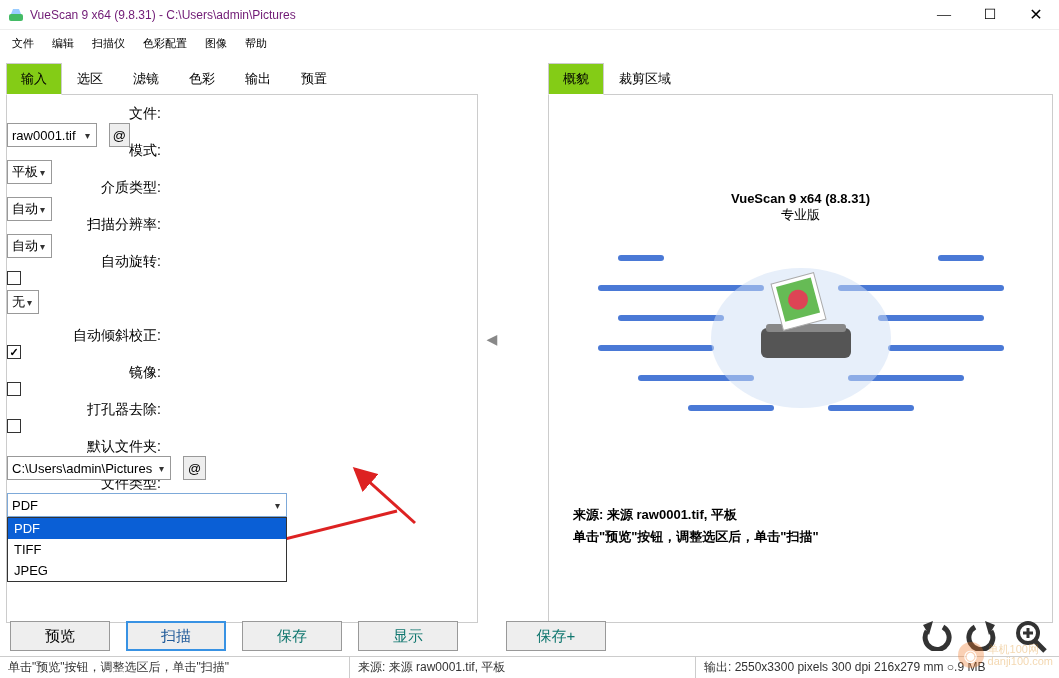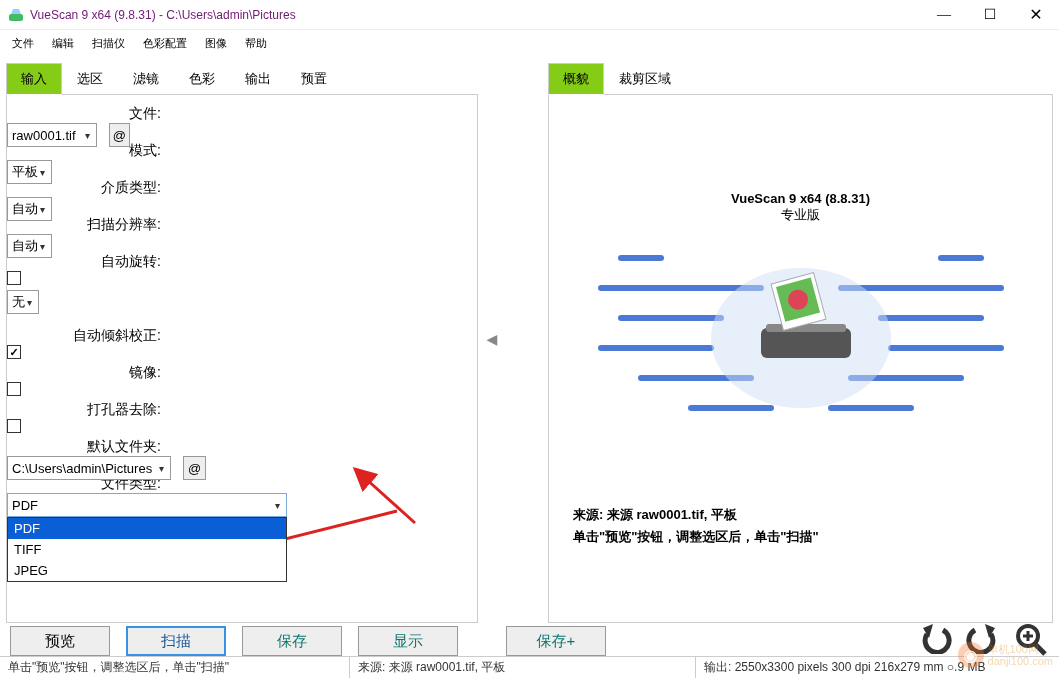--- a/index.html
+++ b/index.html
@@ -51,21 +51,21 @@
 .dropdown-list .opt.sel { background: #0a5fd6; color: #fff; }
 
 
 .preview-canvas { border: 1px solid #ccc; border-top: none; height: calc(100% - 32px); position: relative; padding: 8px; display: flex; flex-direction: column; align-items: center; }
 .preview-title { margin-top: 88px; font-weight: bold; font-size: 13px; }
 .preview-sub { font-size: 13px; }
 .preview-graphic { margin-top: 14px; }
 .preview-info { position: absolute; left: 24px; bottom: 74px; font-size: 13px; line-height: 1.7; font-weight: bold; }
 
 
-.button-bar { position: absolute; left: 0; right: 0; bottom: 22px; height: 40px; display: flex; align-items: flex-end; padding: 0 10px; gap: 16px; }
+.button-bar { position: absolute; left: 0; right: 0; bottom: 22px; height: 40px; display: flex; align-items: center; padding: 0 10px; gap: 16px; }
 .big-btn { width: 100px; height: 30px; border: 1px solid #999; background: #eee; display: flex; align-items: center; justify-content: center; font-size: 15px; }
 .big-btn.primary { border: 2px solid #3892e3; color: #1f5a99; }
 .big-btn.disabled { color: #0f766e; }
 .tool-icons { margin-left: auto; display: flex; gap: 12px; align-items: center; }
 
 
 .statusbar { position: absolute; left: 0; right: 0; bottom: 0; height: 22px; border-top: 1px solid #ccc; display: flex; align-items: center; font-size: 12px; color: #333; }
 .statusbar .cell { padding: 0 8px; border-right: 1px solid #ccc; height: 100%; display: flex; align-items: center; }
 .statusbar .cell:last-child { border-right: none; }
 .statusbar .cell.w1 { width: 350px; }

